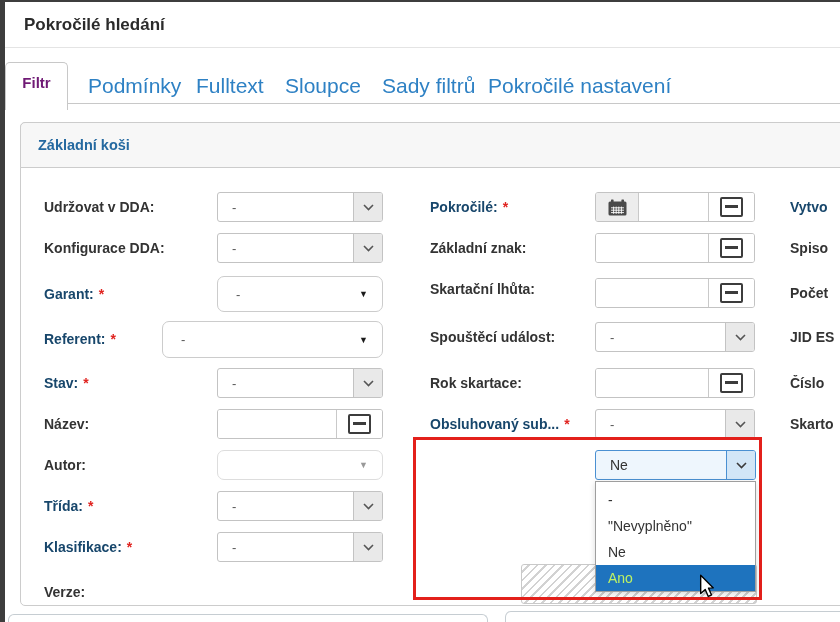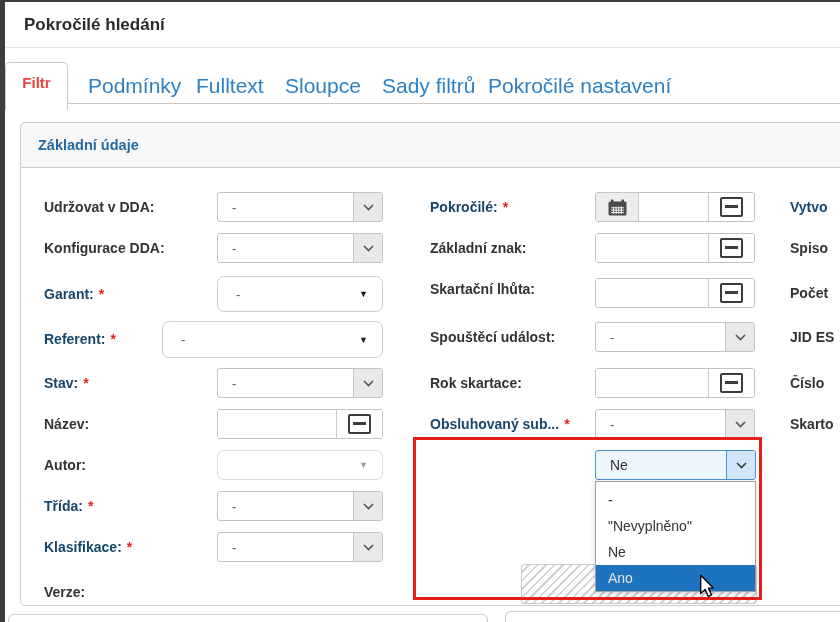--- a/index.html
+++ b/index.html
@@ -10,21 +10,21 @@
   html,body{width:840px;height:622px;overflow:hidden;}
   body{background:#3d3d3d;font-family:"Liberation Sans",sans-serif;position:relative;}
   .stage{position:absolute;left:0;top:0;width:840px;height:622px;overflow:hidden;}
   .modal{position:absolute;left:5px;top:2px;width:835px;height:620px;background:#fff;}
   .abs{position:absolute;}
   .title{left:24px;top:15px;font-size:17px;font-weight:bold;color:#2b2b2b;}
   .hdr-line{left:5px;top:47px;width:835px;border-top:1px solid #e4e4e4;}
   .tab-line{left:5px;top:103px;width:835px;border-top:1px solid #c8c8c8;z-index:1;}
   .tab-active{left:5px;top:62px;width:63px;height:48px;background:#fff;border:1px solid #c8c8c8;
     border-bottom:none;border-radius:5px 5px 0 0;z-index:2;display:flex;align-items:center;
-    justify-content:center;font-size:15px;font-weight:bold;color:#ef4444;padding-bottom:8px;}
+    justify-content:center;font-size:15px;font-weight:bold;color:#701a75;padding-bottom:8px;}
   .tab{top:74px;font-size:21px;color:var(--tabblue);cursor:pointer;white-space:nowrap;z-index:1;}
   .fieldset{left:20px;top:122px;width:830px;height:484px;border:1px solid #ccc;border-radius:5px;background:#fff;}
   .fieldset-hd{left:20px;top:122px;width:830px;height:46px;background:#f7f7f7;border:1px solid #ccc;
     border-radius:5px 5px 0 0;display:flex;align-items:center;padding-left:17px;
     color:var(--section);font-weight:bold;font-size:14.5px;}
   .row-label{font-weight:bold;font-size:14px;color:#333;white-space:nowrap;line-height:16px;}
   .row-label.req{color:var(--navy);}
   .ast{color:var(--reqred);margin-left:5px;font-weight:bold;}
   .sel{border:1px solid #c3c3c3;border-radius:3px;background:#fff;display:flex;align-items:stretch;overflow:hidden;}
   .sel .val{flex:1;display:flex;align-items:center;padding-left:14px;font-size:13px;color:#555;}
@@ -41,21 +41,21 @@
   .inputgrp .txt{flex:1;border:none;outline:none;font:13px "Liberation Sans",sans-serif;padding:0 8px;min-width:0;}
   .inputgrp .btn{width:46px;background:#fff;border:none;border-left:1px solid #c9c9c9;display:flex;
     align-items:center;justify-content:center;cursor:pointer;}
   .inputgrp .calbtn{width:43px;background:#ededed;border:none;border-right:1px solid #c9c9c9;display:flex;
     align-items:center;justify-content:center;cursor:pointer;}
   .minus-ico{width:23px;height:20px;border:2px solid #3c3c3c;border-radius:2px;position:relative;background:#fff;}
   .minus-ico::after{content:"";position:absolute;left:3px;right:3px;top:50%;height:3px;margin-top:-2px;background:#3c3c3c;}
   .dropdown{left:595px;top:481px;width:161px;height:111px;background:#fff;border:1px solid #9e9e9e;
     z-index:10;box-shadow:0 2px 6px rgba(0,0,0,0.15);padding-top:5px;}
   .opt{height:26px;line-height:26px;padding-left:12px;font-size:14px;color:#333;cursor:pointer;}
-  .opt.hl{background:var(--accent);color:#e5e5e5;}
+  .opt.hl{background:var(--accent);color:#bef264;}
   .hatch{left:521px;top:564px;width:236px;height:40px;border:1px solid #c9c9c9;border-radius:3px;z-index:5;
     background:repeating-linear-gradient(135deg,#ffffff 0 4px,#d2d2d2 4px 6px);}
   .redbox{left:413px;top:437px;width:349px;height:163px;border:3px solid var(--hired);z-index:6;}
   .cursor{left:699px;top:574px;z-index:30;}
   .next-panel{border:1px solid #c6cdd2;border-bottom:none;border-radius:6px 6px 0 0;background:#fff;z-index:4;}
 </style>
 </head>
 <body>
 
 <div class="stage">
@@ -69,21 +69,21 @@
       <span>Filtr</span>
     </div>
   <div class="abs tab" style="left:88px">Podmínky</div>
   <div class="abs tab" style="left:196px">Fulltext</div>
   <div class="abs tab" style="left:285px">Sloupce</div>
   <div class="abs tab" style="left:382px">Sady filtrů</div>
   <div class="abs tab" style="left:488px">Pokročilé nastavení</div>
 
   <div class="abs fieldset"></div>
   <div class="abs fieldset-hd">
-      <span>Základní údaje</span>
+      <span>Základní koši</span>
     </div>
 
   <div class="abs row-label" style="left:44px;top:199px"><span>Udržovat v DDA:</span></div>
   <div class="abs sel" style="left:217px;top:192px;width:166px;height:30px">
     <span class="val">-</span>
     <span class="chev">
         <svg width="11" height="7" viewBox="0 0 11 7">
           <path d="M1 1 L5.5 5.5 L10 1" fill="none" stroke="#555" stroke-width="1.6"></path>
         </svg>
       </span>

